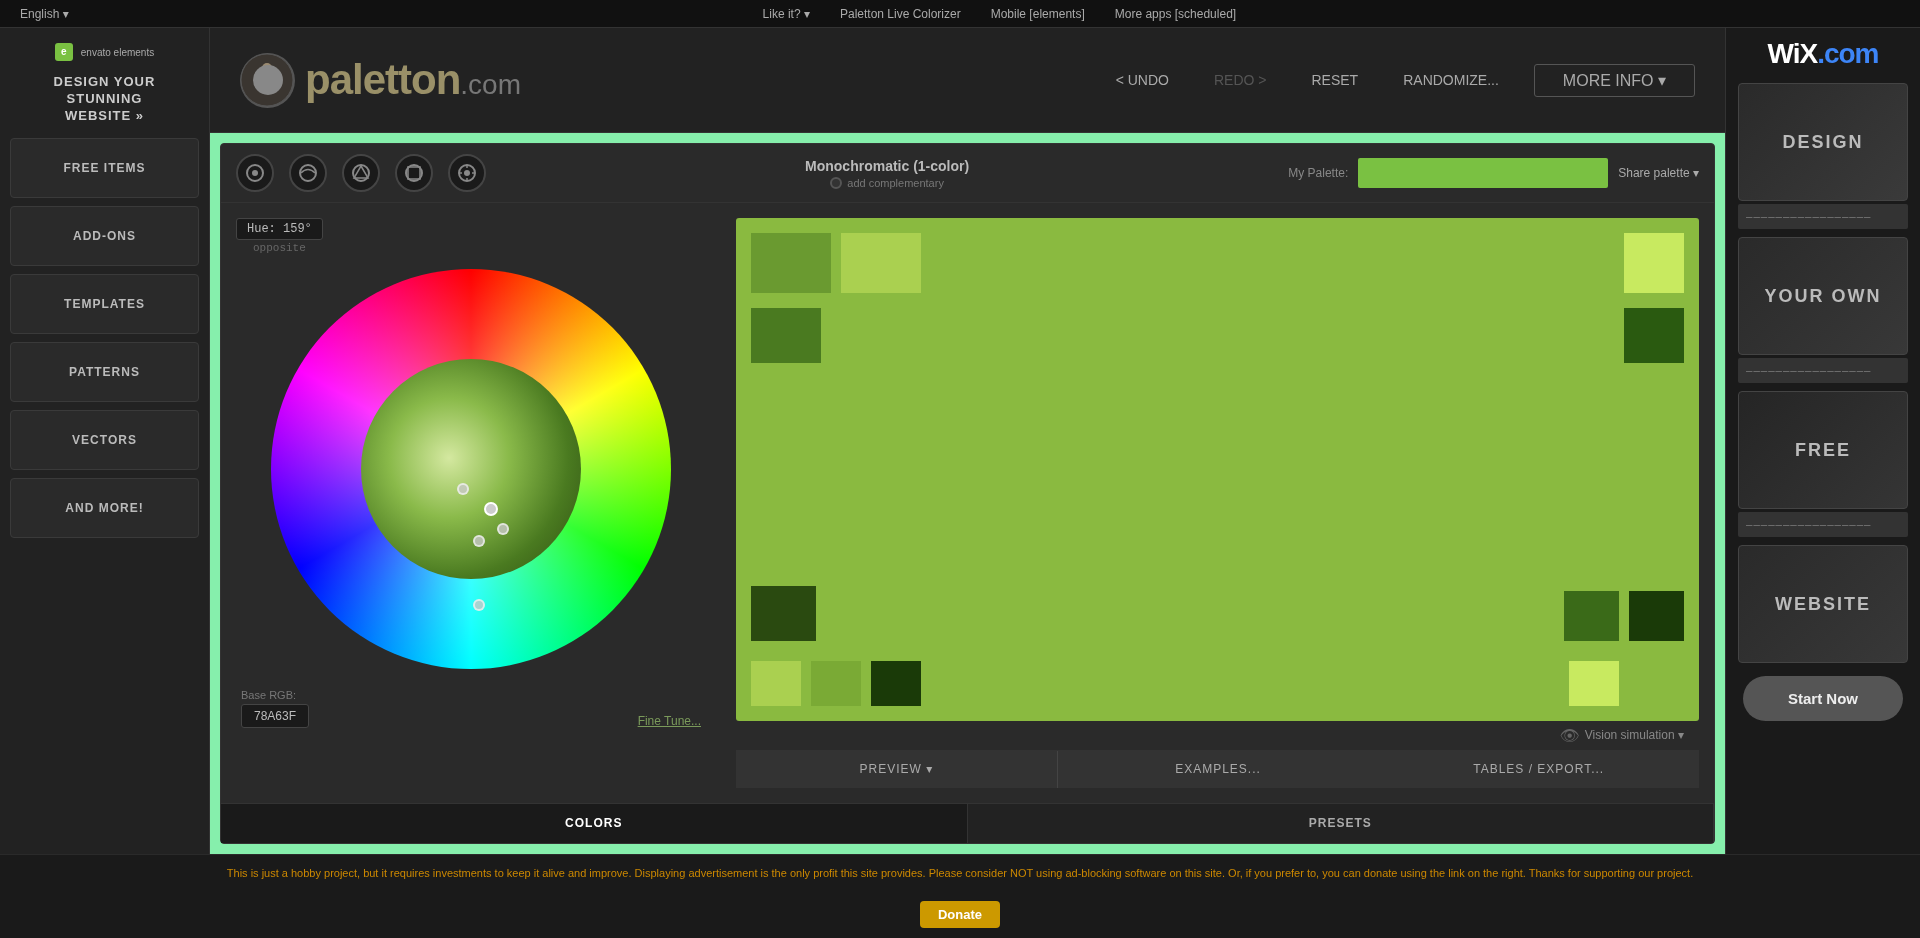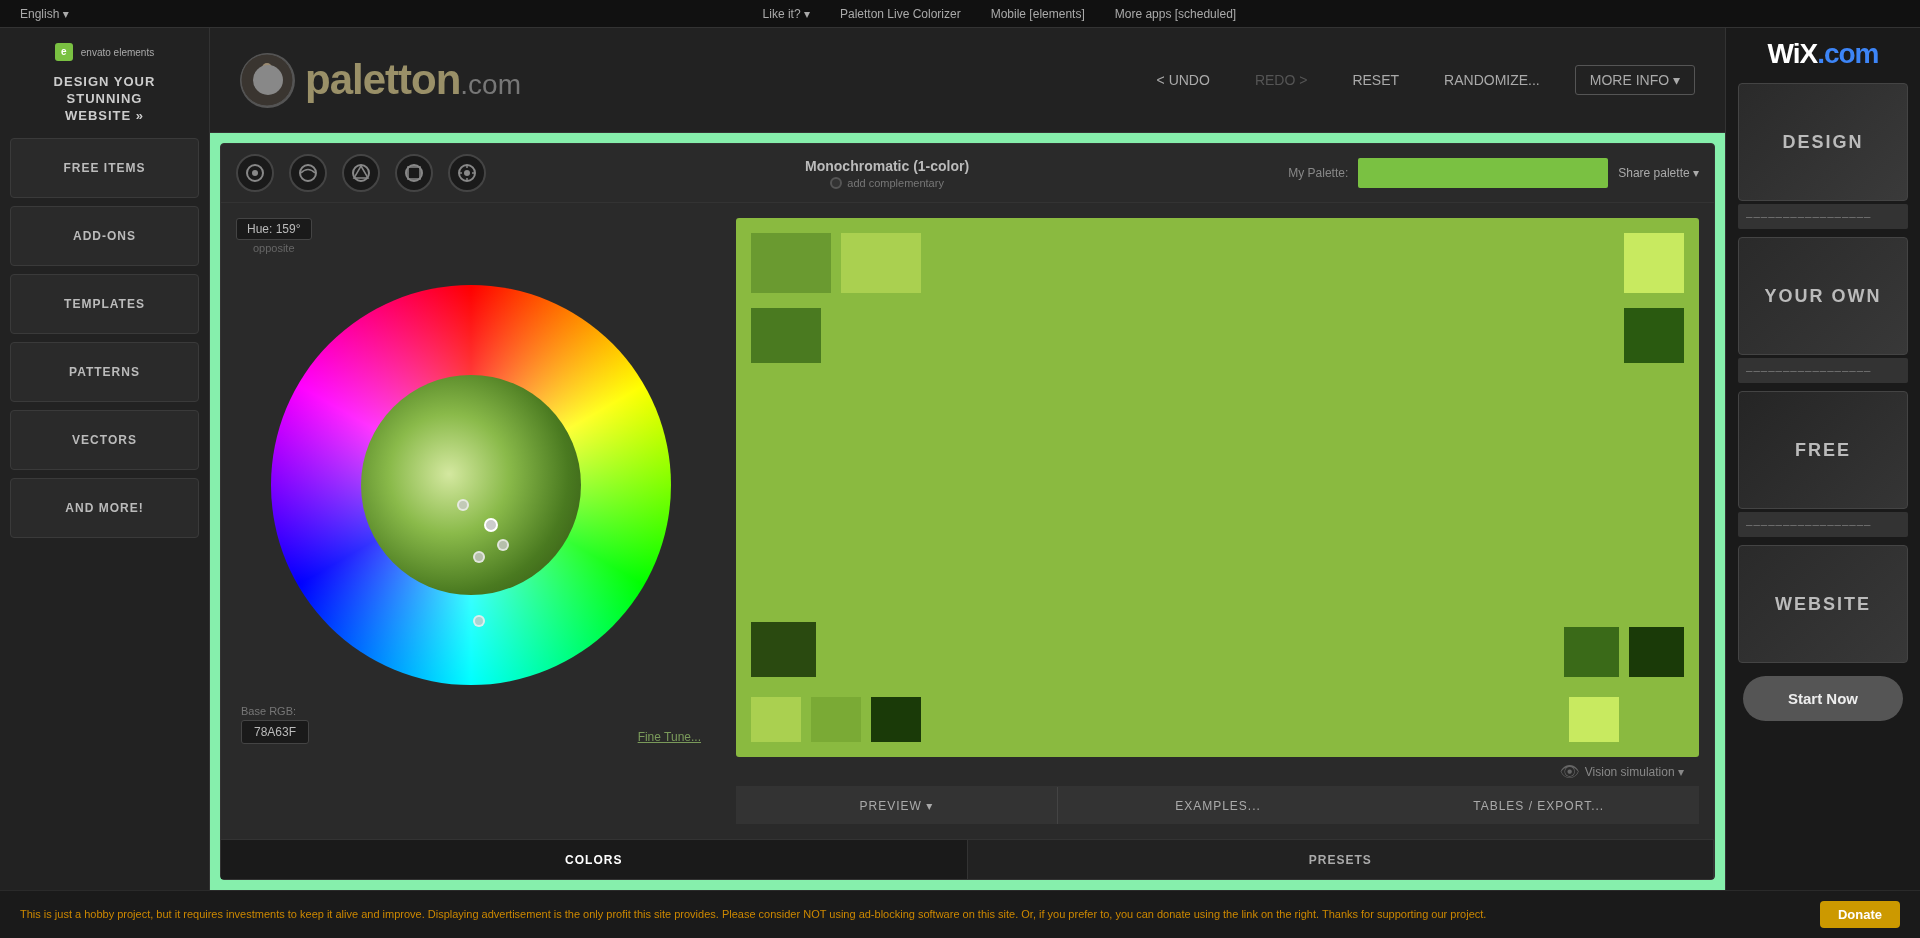--- a/index.html
+++ b/index.html
@@ -157,23 +157,23 @@
     .nav-btn {
       color: #aaa;
       font-size: 14px;
       cursor: pointer;
       padding: 6px 10px;
       background: none;
       border: none;
     }
     .nav-btn-outline {
       color: #aaa;
-      font-size: 14px;
-      cursor: pointer;
-      padding: 6px 14px;
+      font-size: 16px;
+      cursor: pointer;
+      padding: 6px 28px;
       background: none;
       border: 1px solid #555;
       border-radius: 3px;
     }
 
     
     #tool-area {
       flex: 1;
       display: flex;
       overflow: hidden;
@@ -270,21 +270,22 @@
     #wheel-side {
       width: 500px;
       padding: 15px;
       display: flex;
       flex-direction: column;
       align-items: center;
     }
 
     .hue-info {
       align-self: flex-start;
-      margin-bottom: 21px;
+      margin-bottom: 5px;
+      font-family: Liberation Mono, monospace;
     }
     .hue-badge {
       background: #1a1a1a;
       color: #bbb;
       padding: 3px 10px;
       border-radius: 3px;
       font-size: 12px;
       border: 1px solid #444;
     }
     .opposite-text {
@@ -516,20 +517,21 @@
     }
 
     
     #footer {
       background: #1a1a1a;
       padding: 10px 20px;
       border-top: 1px solid #2a2a2a;
       display: flex;
       align-items: center;
       gap: 20px;
+      flex-direction: column;
     }
     .footer-text {
       color: #cc8800;
       font-size: 11px;
       flex: 1;
       line-height: 1.5;
     }
     .donate-btn {
       background: #cc9900;
       color: #fff;

